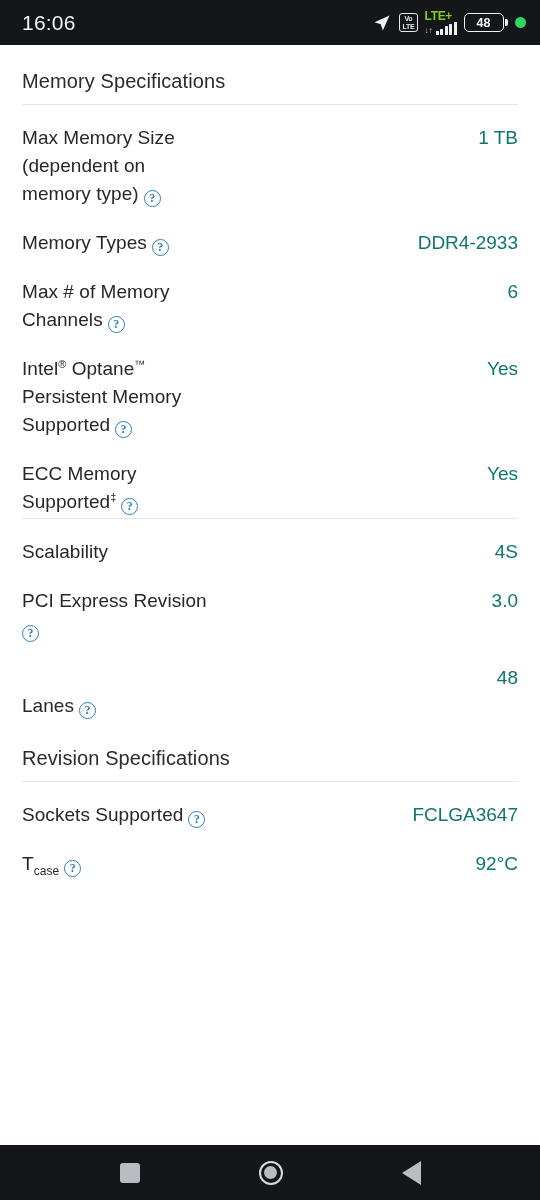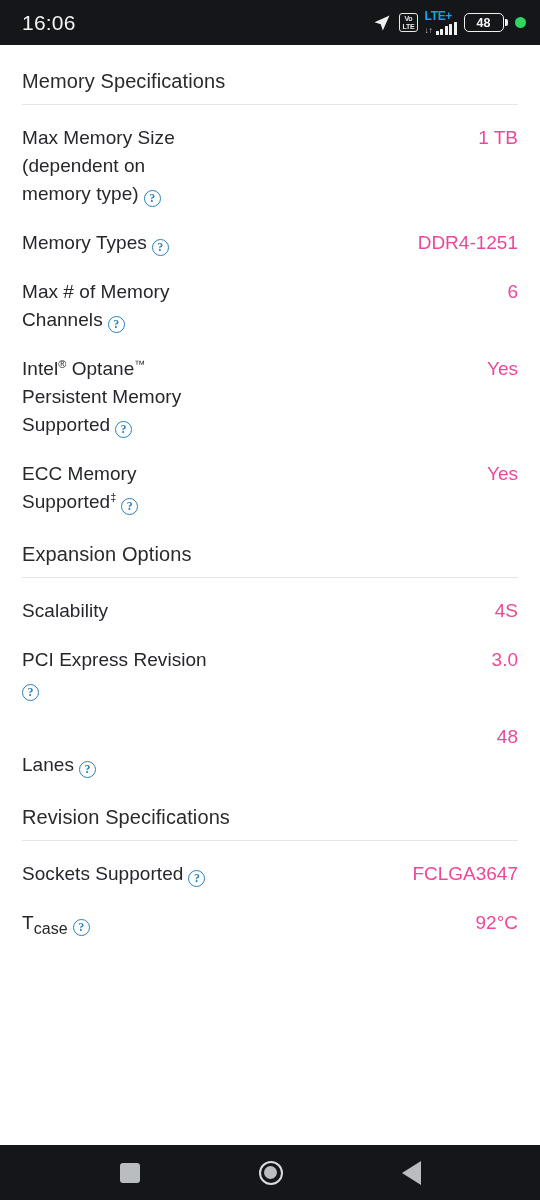--- a/index.html
+++ b/index.html
@@ -20,21 +20,21 @@
   .sb-clock { font-size:21px; font-weight:400; letter-spacing:.2px; color:#f2f2f2; }
   .sb-right { margin-left:auto; display:flex; align-items:center; gap:7px; }
   .sb-ico { display:flex; align-items:center; }
   .volte {
     border:1.5px solid #e8e8e8; border-radius:3px;
     font-size:7px; line-height:7.5px; font-weight:700;
     padding:1px 2px; text-align:center; color:#e8e8e8;
     letter-spacing:-.2px;
   }
   .lte-wrap { display:flex; flex-direction:column; align-items:flex-start; gap:0px; }
-  .lte-txt { font-size:12px; font-weight:700; line-height:12px; color:#0ea5e9; letter-spacing:-.3px; }
+  .lte-txt { font-size:12px; font-weight:700; line-height:12px; color:#84cc16; letter-spacing:-.3px; }
   .sig-row { display:flex; align-items:flex-end; gap:2px; height:13px; }
   .arrows { font-size:8px; line-height:8px; color:#c9c9c9; margin-right:1px; }
   .bars { display:flex; align-items:flex-end; gap:1.5px; height:13px; }
   .bars i { width:3px; background:#f0f0f0; display:block; border-radius:.5px; }
   .bars i:nth-child(1){height:4px}
   .bars i:nth-child(2){height:6.5px}
   .bars i:nth-child(3){height:9px}
   .bars i:nth-child(4){height:11.5px}
   .bars i:nth-child(5){height:13px}
   .battery { position:relative; display:flex; align-items:center; }
@@ -61,21 +61,21 @@
 
   .row {
     display:flex; align-items:flex-start; justify-content:space-between;
     padding:19px 0 2px 0; gap:28px;
   }
   .row-label {
     font-size:19px; line-height:28px; color:#26272b; font-weight:400;
     max-width:330px; letter-spacing:.05px;
   }
   .row-value {
-    font-size:19px; line-height:28px; color:#ec4899; font-weight:400;
+    font-size:19px; line-height:28px; color:#0f766e; font-weight:400;
     white-space:nowrap; text-align:right; padding-top:0;
   }
   sup { font-size:11px; vertical-align:super; line-height:0; }
 
   .help {
     display:inline-flex; align-items:center; justify-content:center;
     width:17px; height:17px; border-radius:50%;
     border:1.6px solid #2a7fb8; color:#2a7fb8;
     font-size:12px; font-weight:700; line-height:1;
     vertical-align:-2px; margin-left:5px;
@@ -162,21 +162,21 @@
         </div>
         <div class="row-value">1 TB</div>
       </div>
 
       <div class="row">
         <div class="row-label">
           <span>Memory Types</span><span class="help">
               <span>?</span>
             </span>
         </div>
-        <div class="row-value">DDR4-1251</div>
+        <div class="row-value">DDR4-2933</div>
       </div>
 
 
       <div class="row">
         <div class="row-label">
           <span>Max # of Memory</span><br>
           <span>Channels</span><span class="help">
               <span>?</span>
             </span>
         </div>
@@ -199,21 +199,20 @@
           <span>ECC Memory</span><br>
           <span>Supported</span><sup>‡</sup><span class="help">
               <span>?</span>
             </span>
         </div>
         <div class="row-value">Yes</div>
       </div>
     </div>
 
     <div class="section">
-      <div class="section-head">Expansion Options</div>
       <div class="divider"></div>
 
       <div class="row">
         <div class="row-label">Scalability</div>
         <div class="row-value">4S</div>
       </div>
 
       <div class="row">
         <div class="row-label">
           <span>PCI Express Revision</span><br>
@@ -243,21 +242,21 @@
         <div class="row-label">
           <span>Sockets Supported</span><span class="help">
               <span>?</span>
             </span>
         </div>
         <div class="row-value">FCLGA3647</div>
       </div>
 
       <div class="row clipped">
         <div class="row-label">
-          <span>T</span><sub style="font-size:16px">case</sub><span class="help">
+          <span>T</span><sub style="font-size:12px">case</sub><span class="help">
               <span>?</span>
             </span>
         </div>
         <div class="row-value">92°C</div>
       </div>
     </div>
 
   </div>
 
   <div class="navbar">

